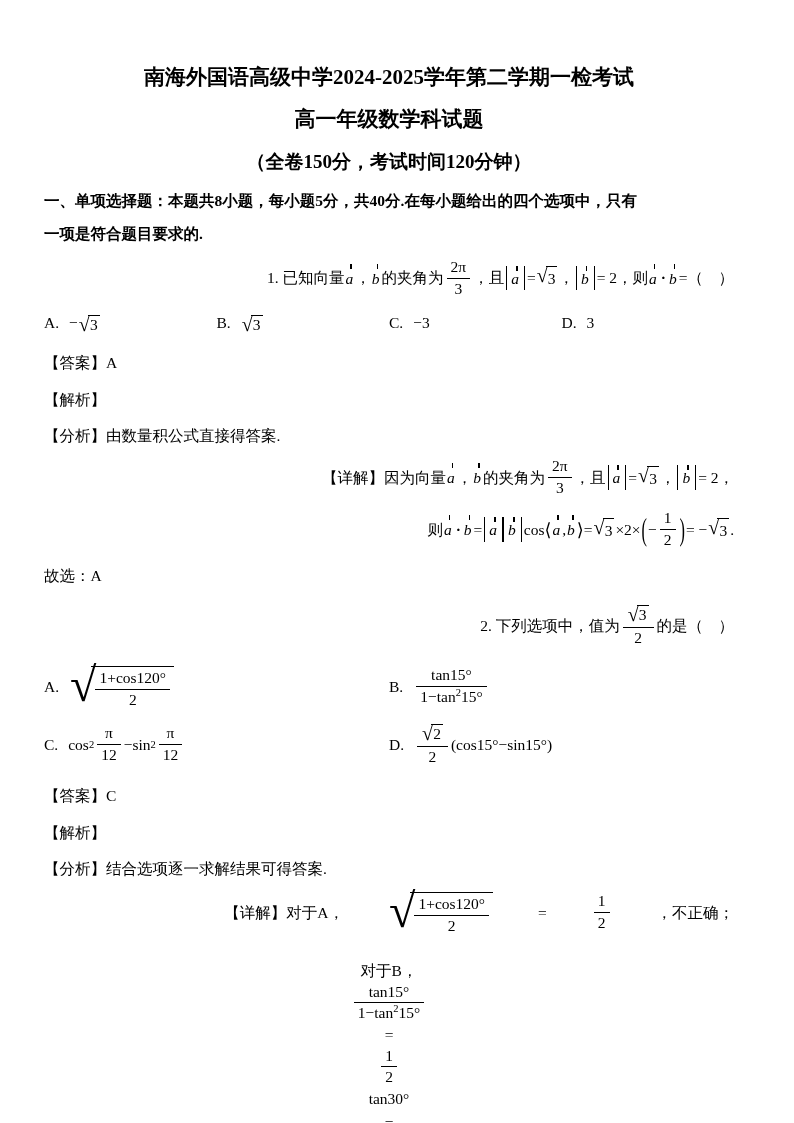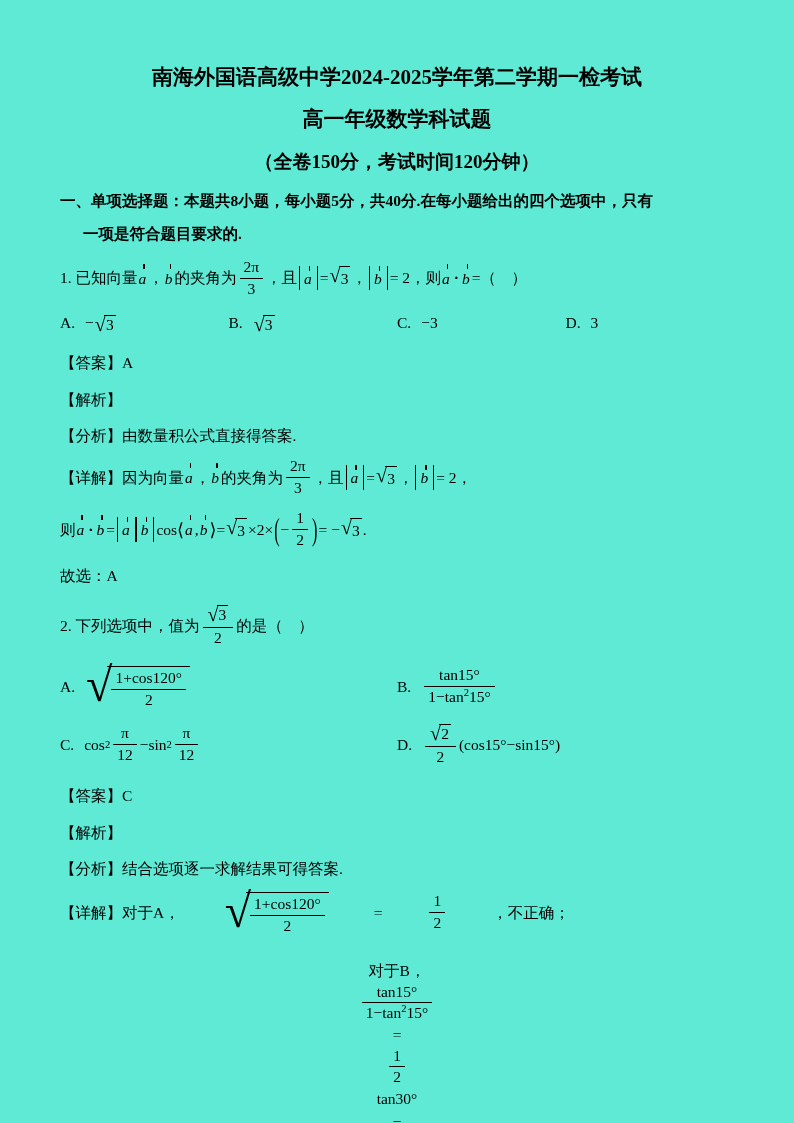--- a/index.html
+++ b/index.html
@@ -1,35 +1,35 @@
 <!DOCTYPE html>
 <html><head>
 <meta charset="utf-8">
 <style>
   html, body { margin: 0; padding: 0; background: #888; }
   .page {
     position: relative;
     width: 794px; height: 1123px;
     margin: 0 auto;
-    background: #5eead4;
+    background: #ffffff;
     box-sizing: border-box;
-    padding: 64px 60px 0 60px;
+    padding: 64px 60px 0 44px;
     font-family: "Liberation Serif", "DejaVu Serif", serif;
     font-size: 15.5px;
     color: #000;
     overflow: hidden;
   }
   .title { font-size: 21px; font-weight: bold; text-align: center; line-height: 26px; }
   .title.second { margin-top: 16px; }
   .exam-info { font-size: 19px; font-weight: bold; text-align: center; margin-top: 17px; }
   .section-head { font-weight: bold; margin-top: 15px; line-height: 21px; }
-  .section-head.cont { margin-top: 12px; margin-left: 23px; }
+  .section-head.cont { margin-top: 12px; }
 
   .mline { margin-top: 12px; line-height: 24px; white-space: nowrap; }
-  .tall { min-height: 48px; display: flex; align-items: center; }
+  .tall { min-height: 48px; display: flex; align-items: center; justify-content: flex-end; }
   .tall > * { flex: 0 0 auto; }
 
   
   .m { font-family: "Liberation Serif", "DejaVu Serif", serif; }
   .vec { position: relative; display: inline-block; font-style: italic; padding: 1px 2px 0 1px; }
   .vec::after { content: ""; position: absolute; top: -2px; left: 55%; width: 1.5px; height: 5px; background: #000; }
   .abs { display: inline-block; vertical-align: middle; border-left: 1.3px solid #000; border-right: 1.3px solid #000; padding: 2px 3px; margin: 0 2px; line-height: 1.25; }
   .frac { display: inline-block; vertical-align: middle; text-align: center; margin: 0 3px; line-height: 1.2; }
   .frac .num { display: block; border-bottom: 1.2px solid #000; padding: 0 4px 1px 4px; }
   .frac .den { display: block; padding: 1px 4px 0 4px; }

